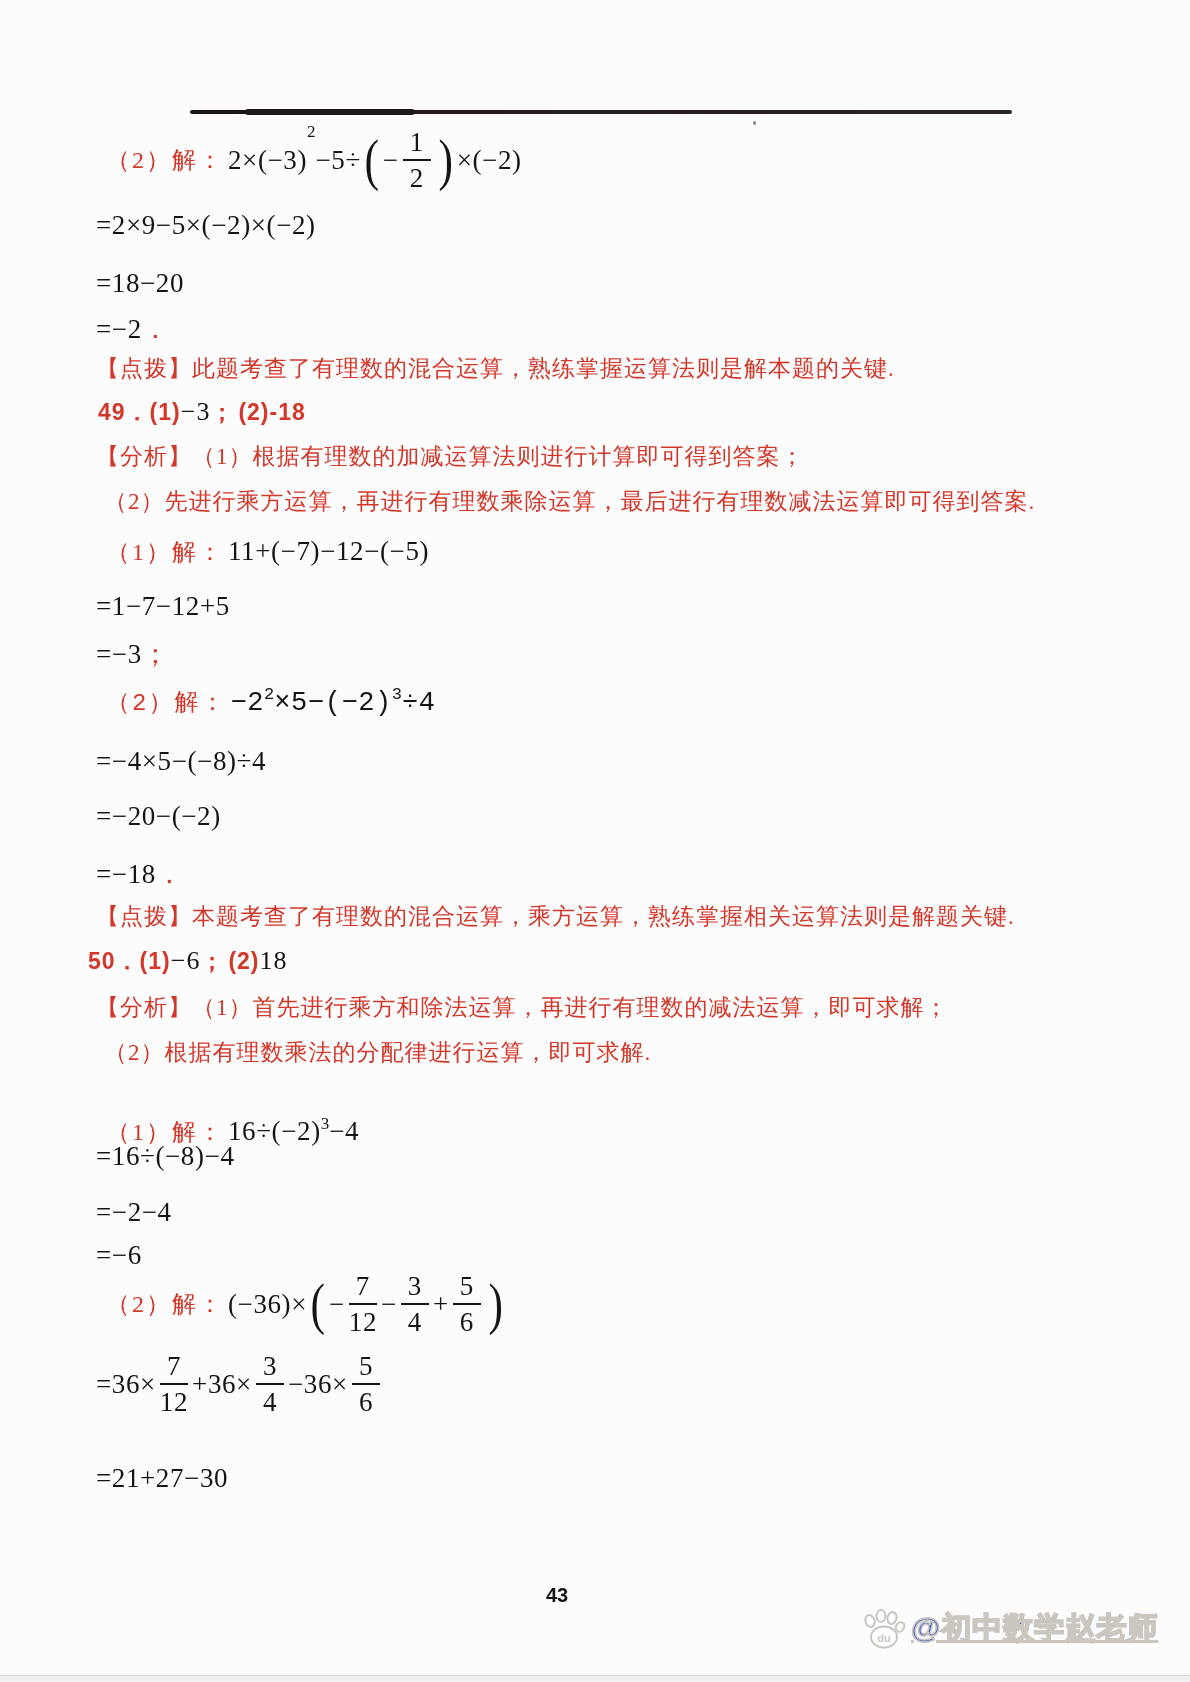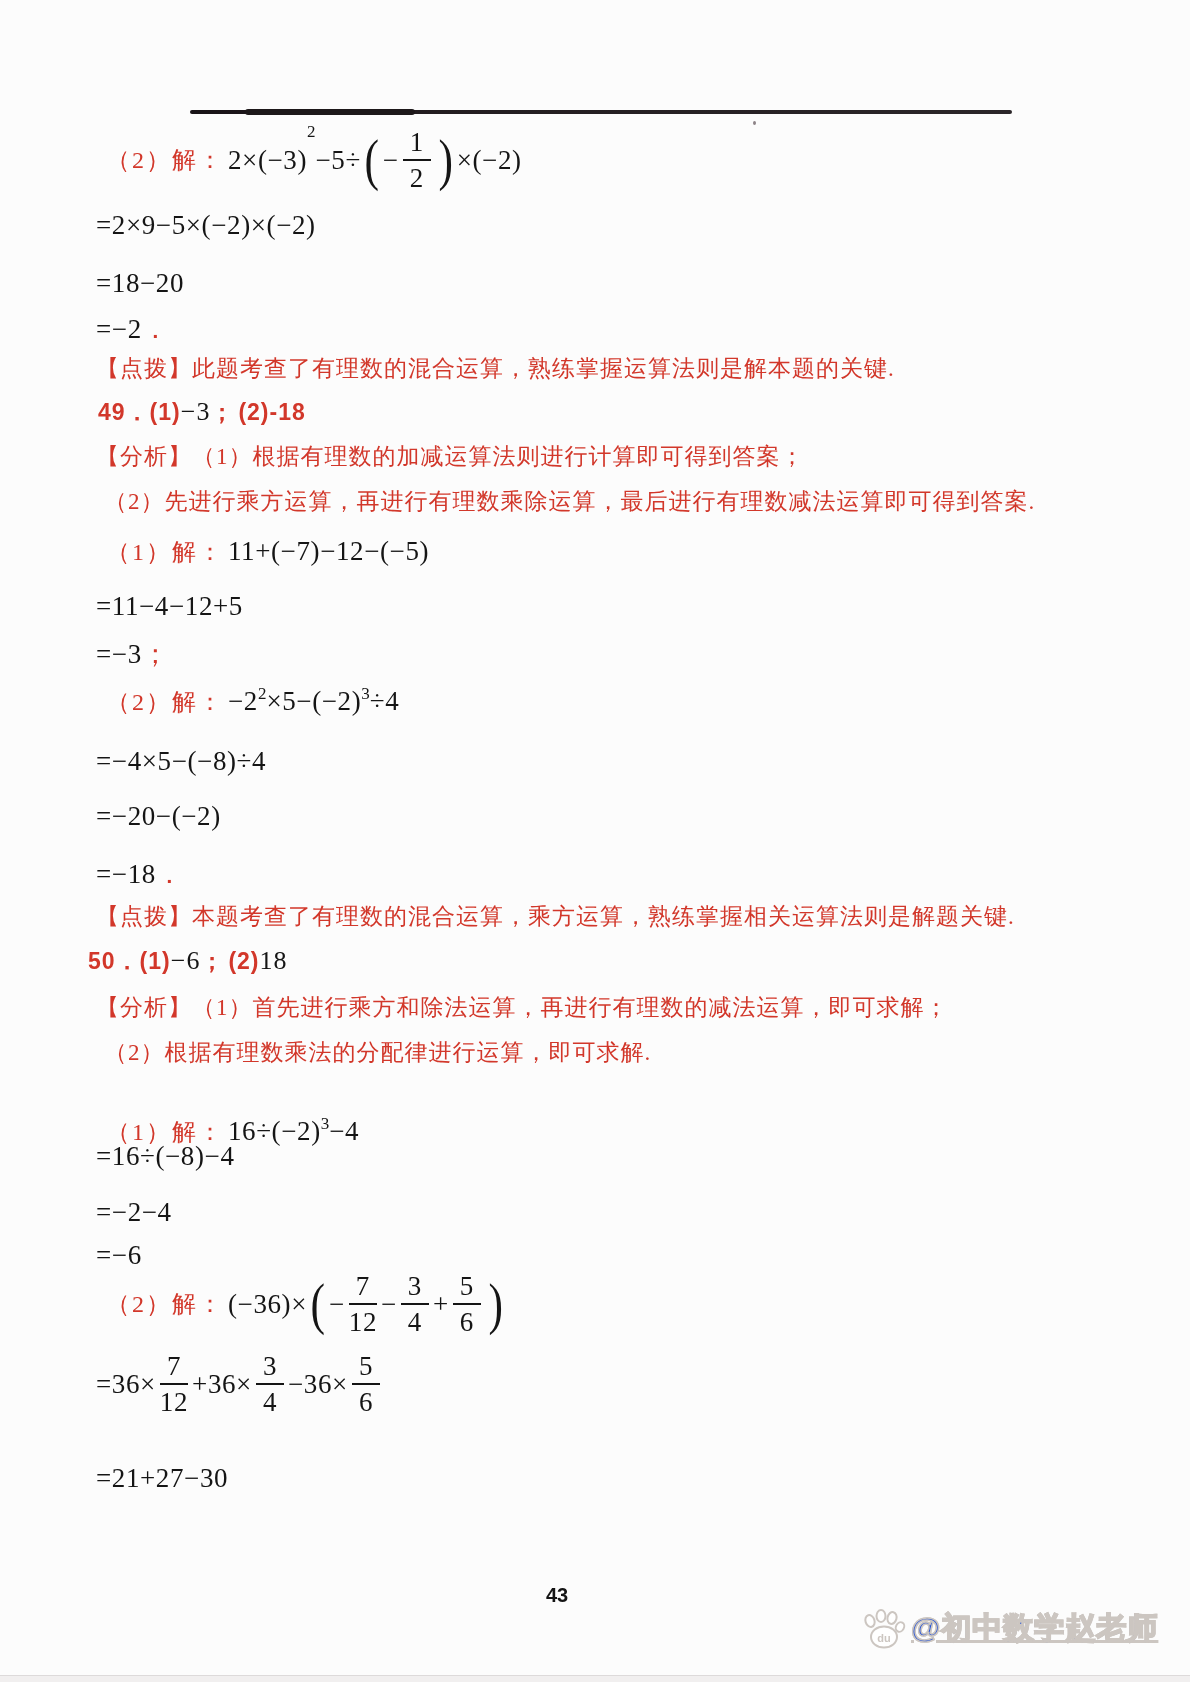--- a/index.html
+++ b/index.html
@@ -175,24 +175,24 @@
   <div class="line ansline" style="left:98px; top:397px;">
     <span>49．</span><span>(1)</span><span class="val">−3</span><span>；</span><span class="gap">(2)-18</span>
   </div>
 
   <div class="line cnred" style="left:96px; top:441px;">【分析】（1）根据有理数的加减运算法则进行计算即可得到答案；</div>
   <div class="line cnred" style="left:104px; top:486px;">（2）先进行乘方运算，再进行有理数乘除运算，最后进行有理数减法运算即可得到答案.</div>
 
   <div class="line math" style="left:106px; top:536px;">
     <span class="label">（1）解：</span><span>11+(−7)−12−(−5)</span>
   </div>
-  <div class="line math" style="left:96px; top:591px;">=11−4−12+5</div>
+  <div class="line math" style="left:96px; top:591px;">=1−7−12+5</div>
   <div class="line math" style="left:96px; top:636px;"><span>=−3</span><span class="red">；</span></div>
 
-  <div class="line math" style="left:106px; top:686px;">
+  <div class="line math" style="left:106px; top:686px;font-family:Liberation Mono, monospace;">
     <span class="label">（2）解：</span><span>−2</span><span class="sup">2</span><span>×5−(−2)</span><span class="sup">3</span><span>÷4</span>
   </div>
   <div class="line math" style="left:96px; top:746px;">=−4×5−(−8)÷4</div>
   <div class="line math" style="left:96px; top:801px;">=−20−(−2)</div>
   <div class="line math" style="left:96px; top:856px;"><span>=−18</span><span class="red">．</span></div>
 
   <div class="line cnred" style="left:96px; top:901px;">【点拨】本题考查了有理数的混合运算，乘方运算，熟练掌握相关运算法则是解题关键.</div>
 
   <div class="line ansline" style="left:88px; top:946px;">
     <span>50．</span><span>(1)</span><span class="val">−6</span><span>；</span><span class="gap">(2)</span><span class="val">18</span>

